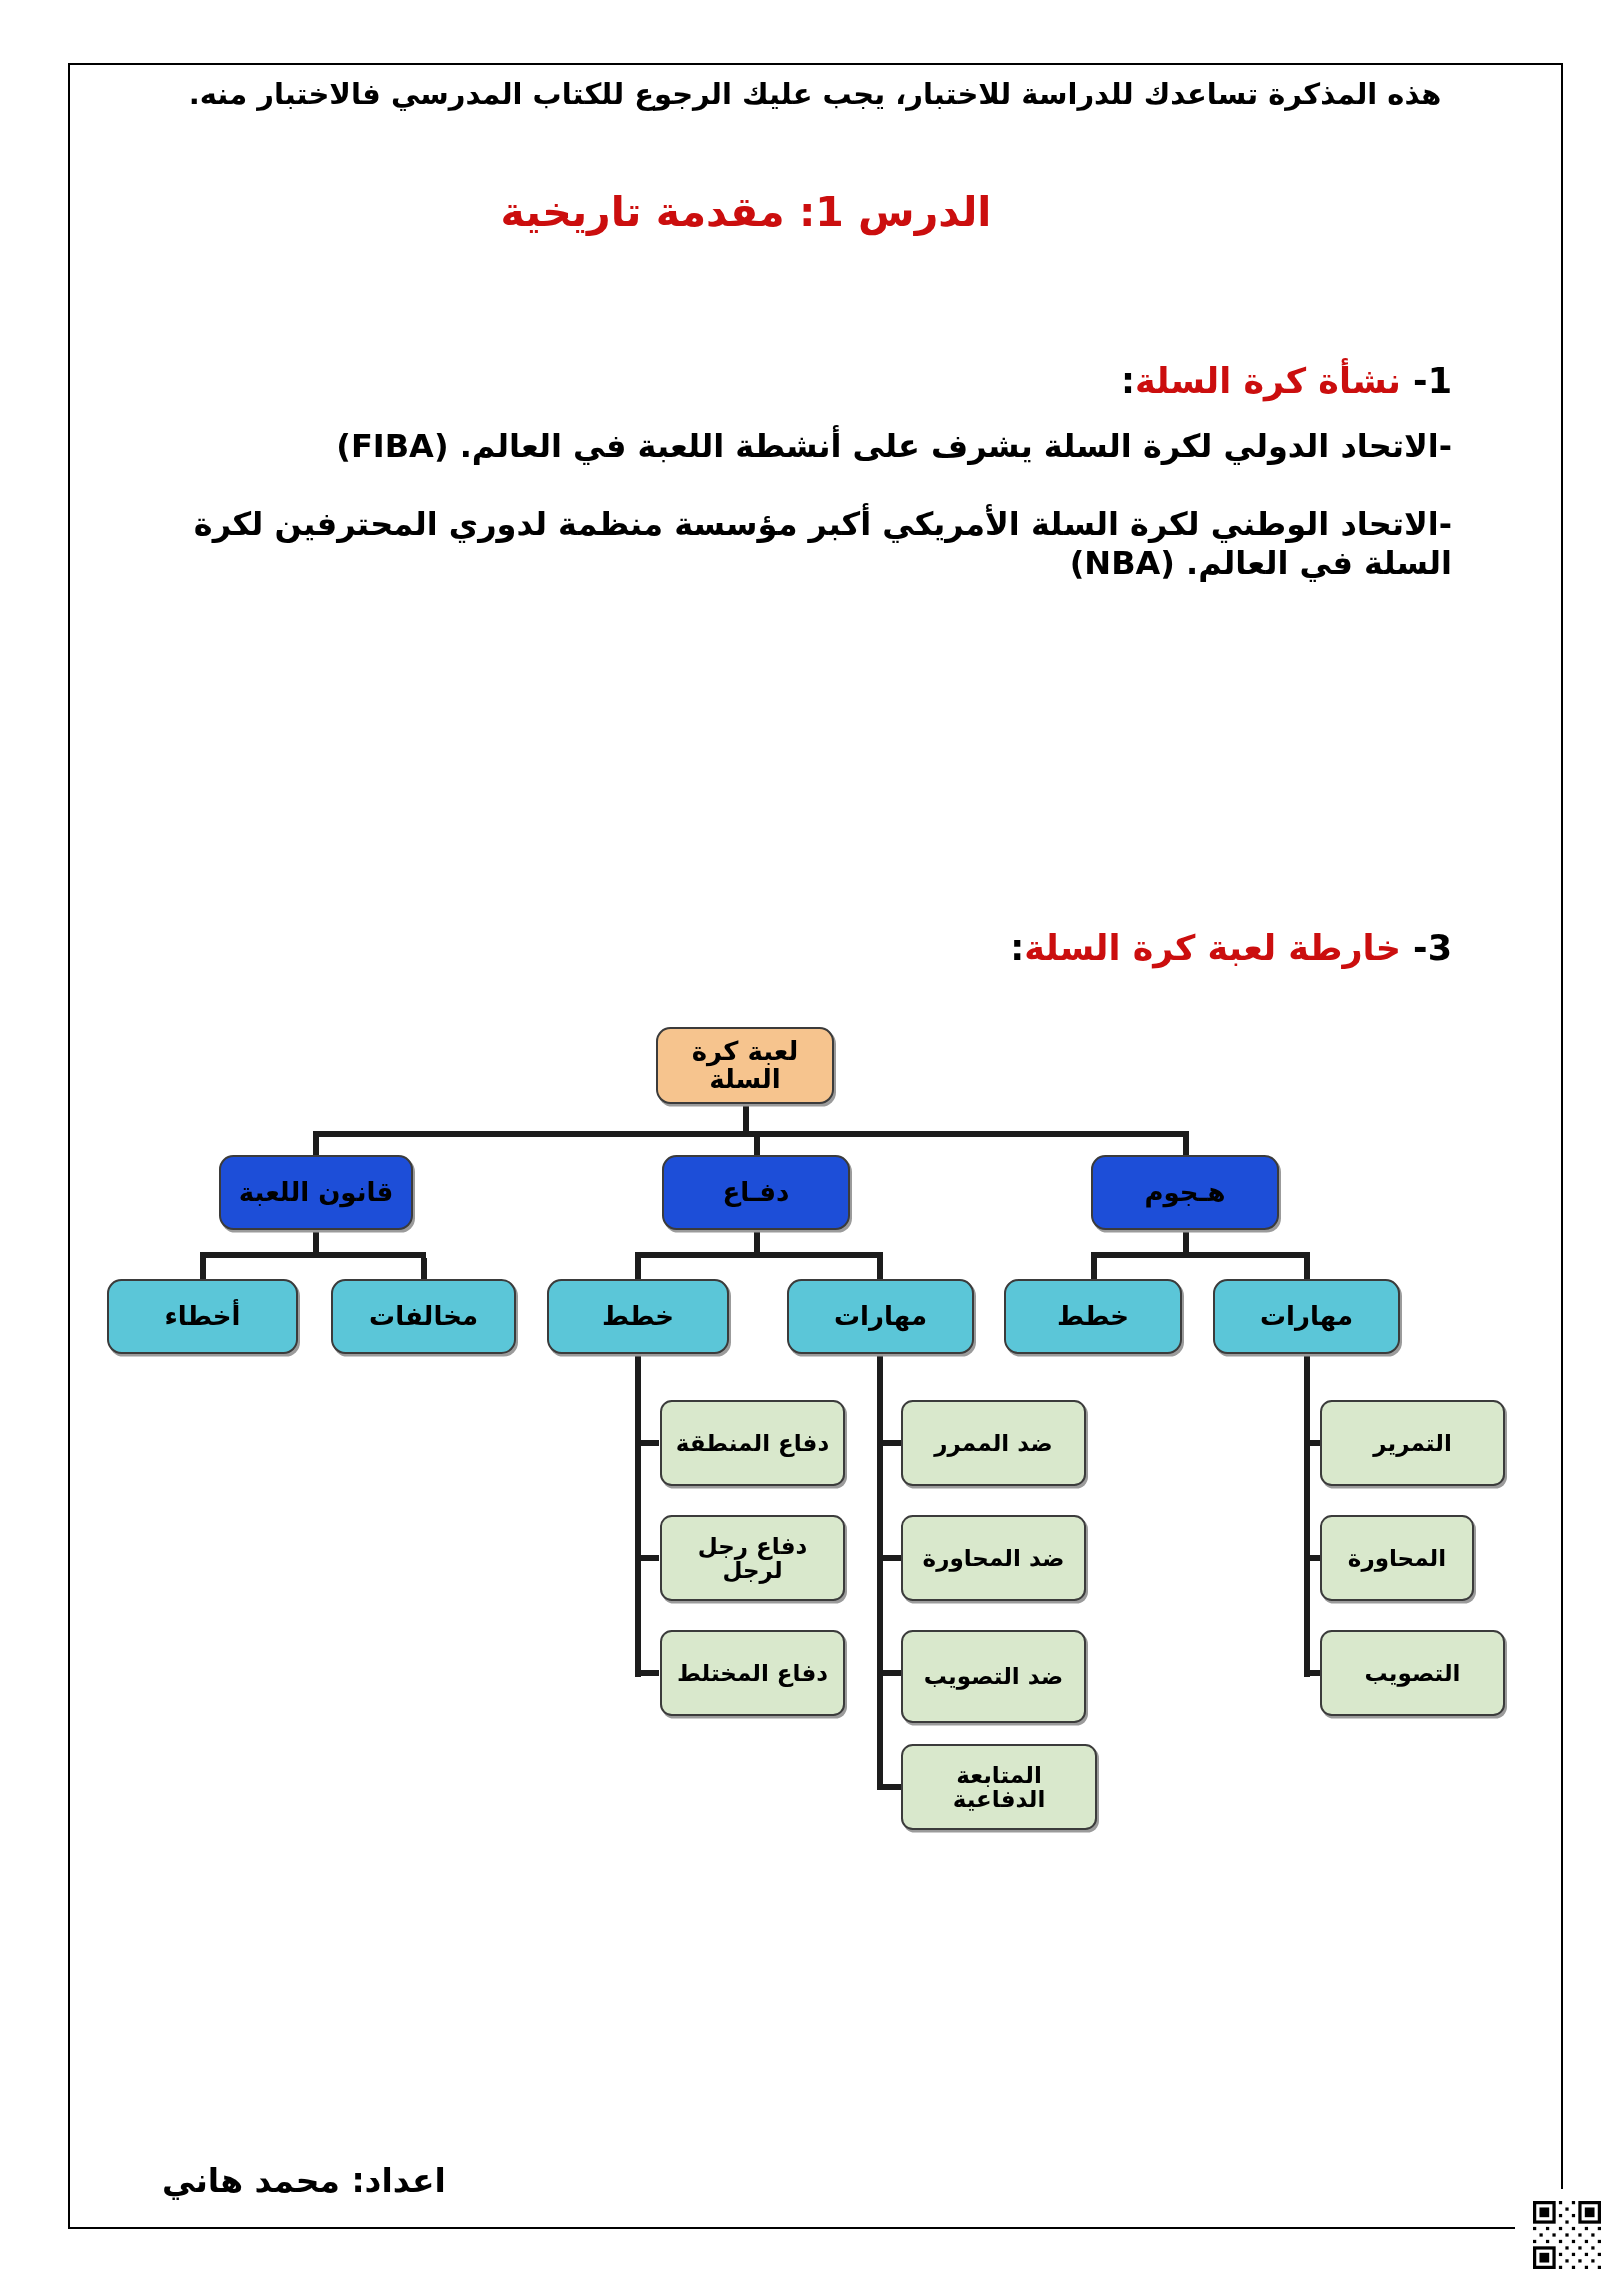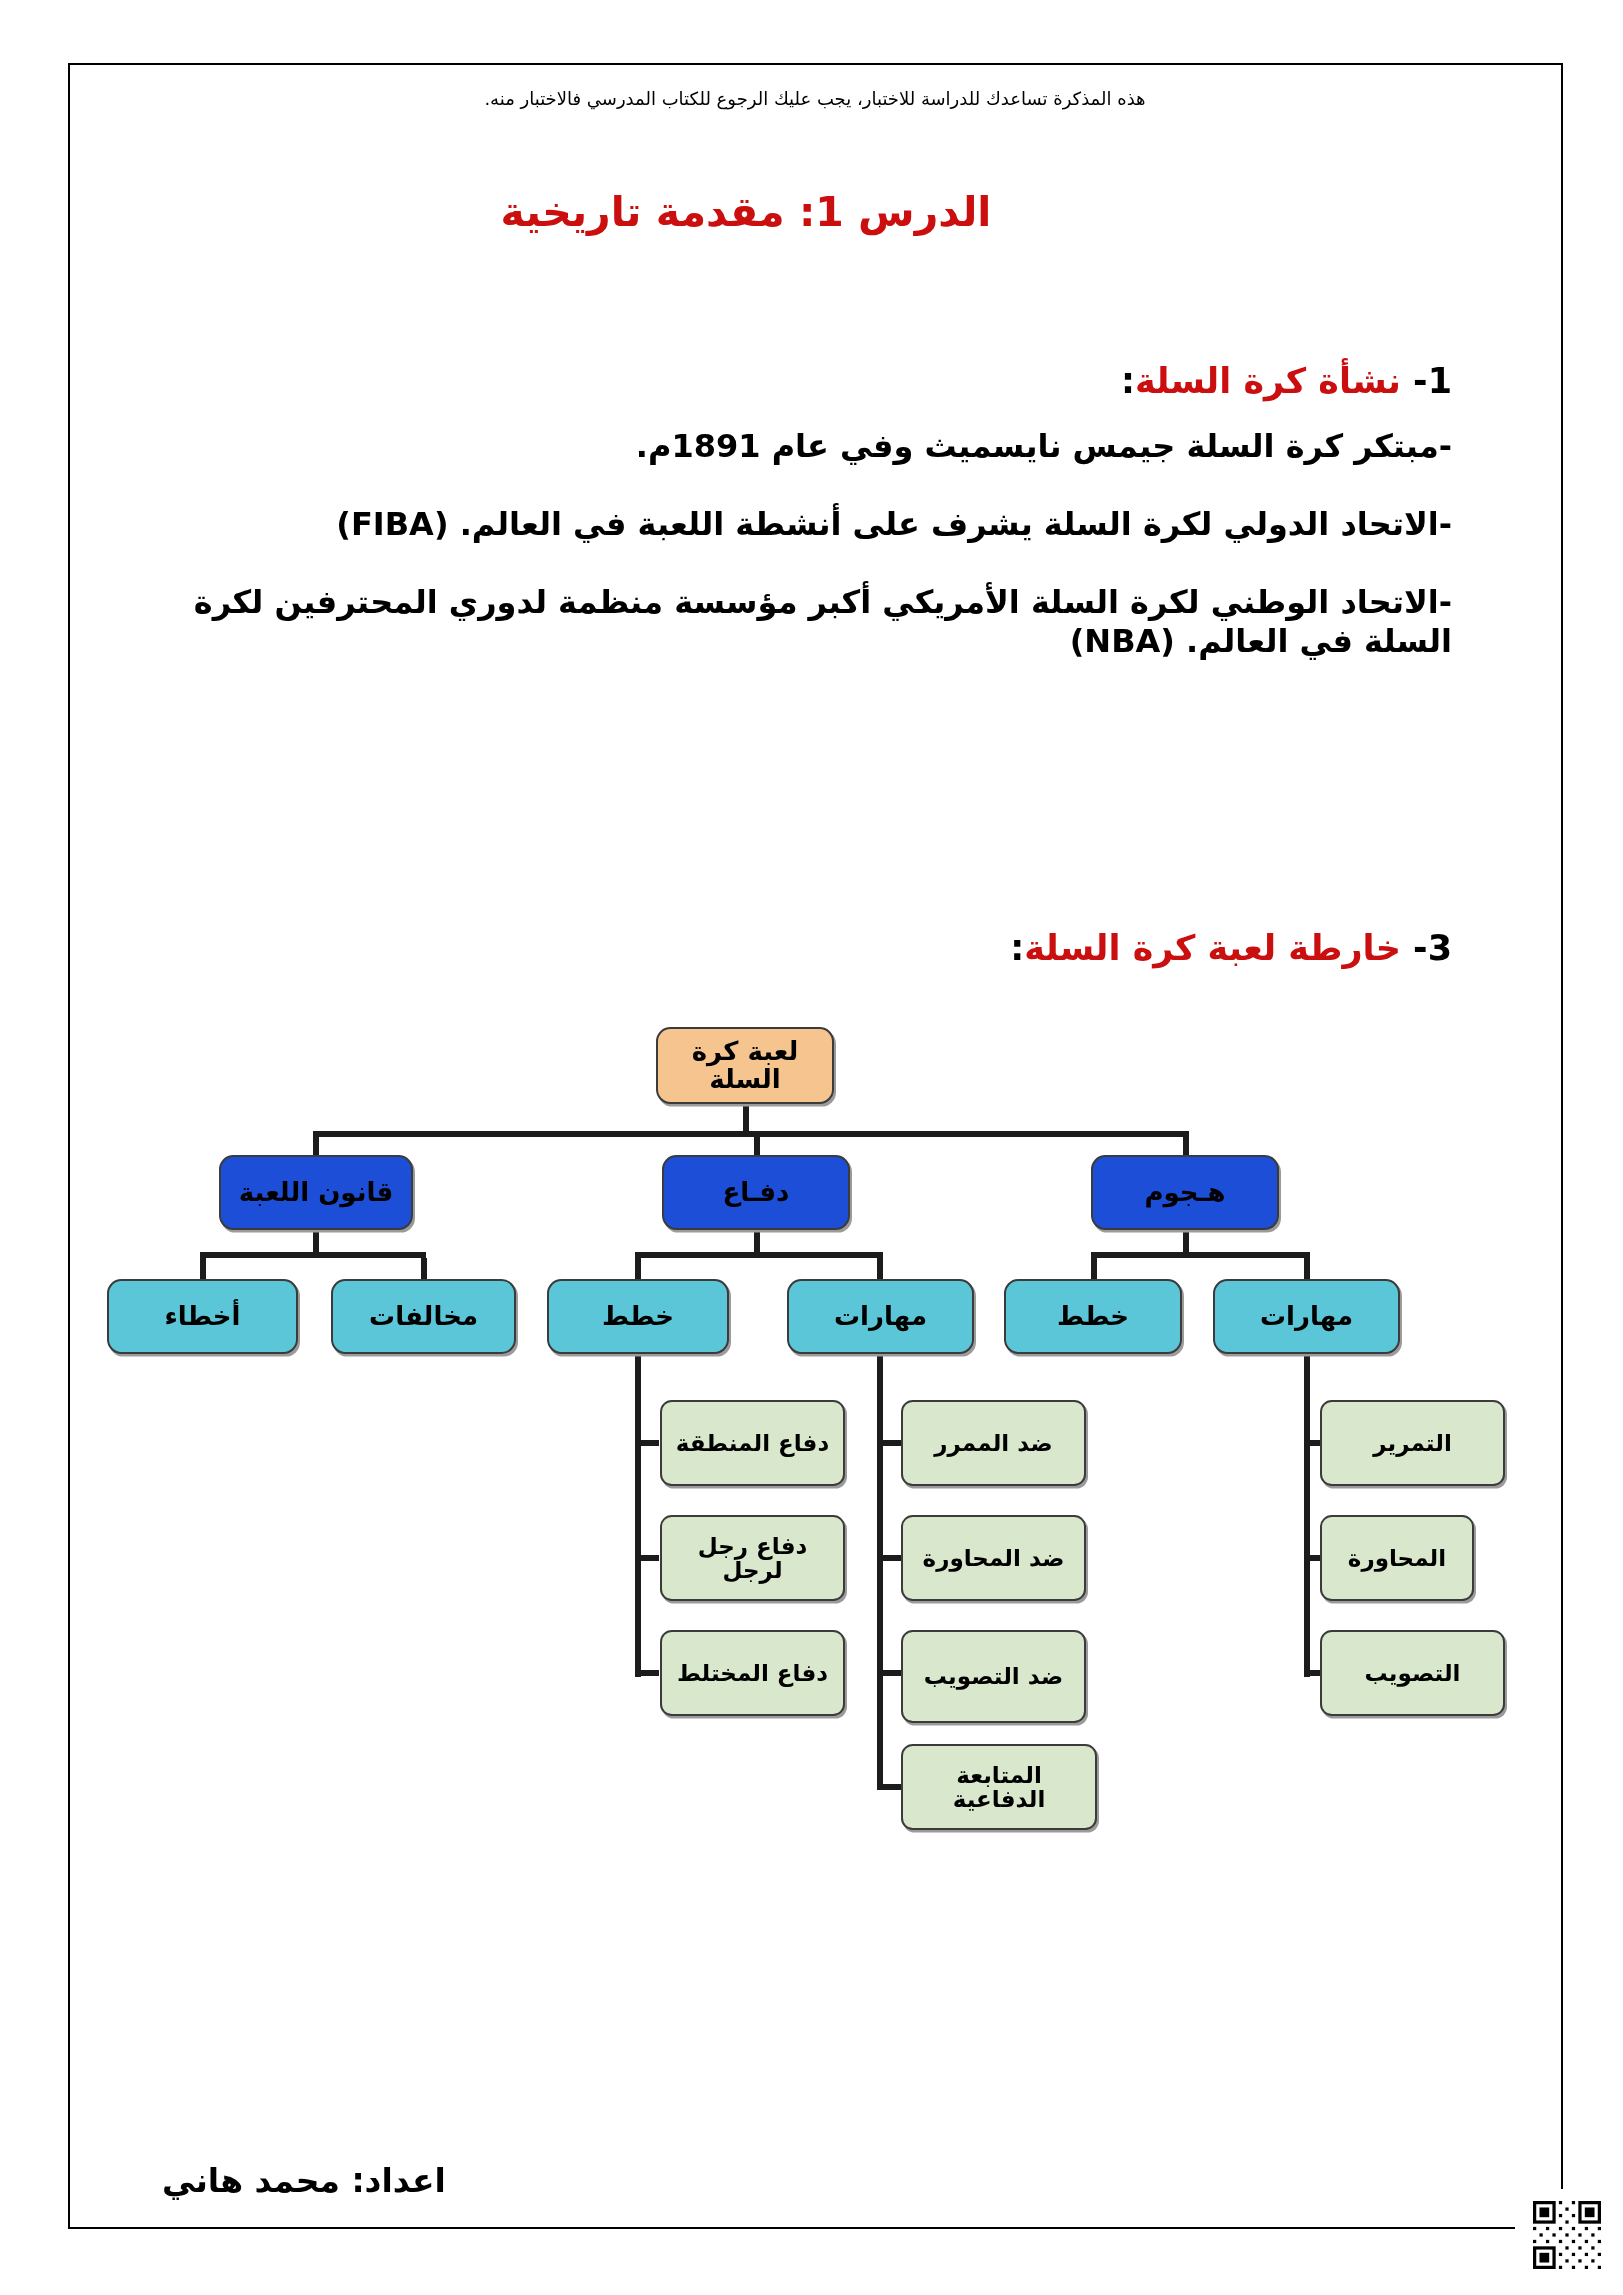--- a/index.html
+++ b/index.html
@@ -13,22 +13,22 @@
     direction:rtl;
   }
   
   .page-border {
     position:absolute; left:68px; top:63px;
     width:1495px; height:2166px;
     border:2.6px solid #000000;
   }
   
   .top-note {
-    position:absolute; left:92px; top:88px; width:1446px;
-    text-align:center; font-weight:normal; font-size:18px;
+    position:absolute; left:92px; top:77px; width:1446px;
+    text-align:center; font-weight:bold; font-size:29px;
     direction:rtl;
   }
   
   .doc-title {
     position:absolute; left:13px; top:188px; width:1466px;
     text-align:center; font-weight:bold; font-size:41px;
   }
   
   .sec-heading {
     position:absolute; right:171px;
@@ -80,21 +80,20 @@
 
 <div class="page-border"></div>
 
 <div class="top-note">هذه المذكرة تساعدك للدراسة للاختبار، يجب عليك الرجوع للكتاب المدرسي فالاختبار منه.</div>
 
 <h1 class="doc-title" style="color:#CB0E0E;">الدرس 1: مقدمة تاريخية</h1>
 
 <div class="sec-heading sec1-heading"><span style="color:#000;">1-</span><span style="color:#CB0E0E;"> نشأة كرة السلة</span><span style="color:#000;">:</span></div>
 
 <div class="bullets">
-  <p>-مبتكر كرة السلة جيمس نايسميث وفي عام 1891م.</p>
   <p>-الاتحاد الدولي لكرة السلة يشرف على أنشطة اللعبة في العالم. (FIBA)</p>
   <p>-الاتحاد الوطني لكرة السلة الأمريكي أكبر مؤسسة منظمة لدوري المحترفين لكرة السلة في العالم. (NBA)</p>
 </div>
 
 <div class="sec-heading sec3-heading"><span style="color:#000;">3-</span><span style="color:#CB0E0E;"> خارطة لعبة كرة السلة</span><span style="color:#000;">:</span></div>
 
 <div class="line" style="left:743px; top:1103px; width:5.9px; height:28px;"></div>
 <div class="line" style="left:313px;  top:1131px; width:876px; height:5.9px;"></div>
 <div class="line" style="left:313px;  top:1137px; width:5.9px; height:19.6px;"></div>
 <div class="line" style="left:754px; top:1137px; width:5.9px; height:19.6px;"></div>

